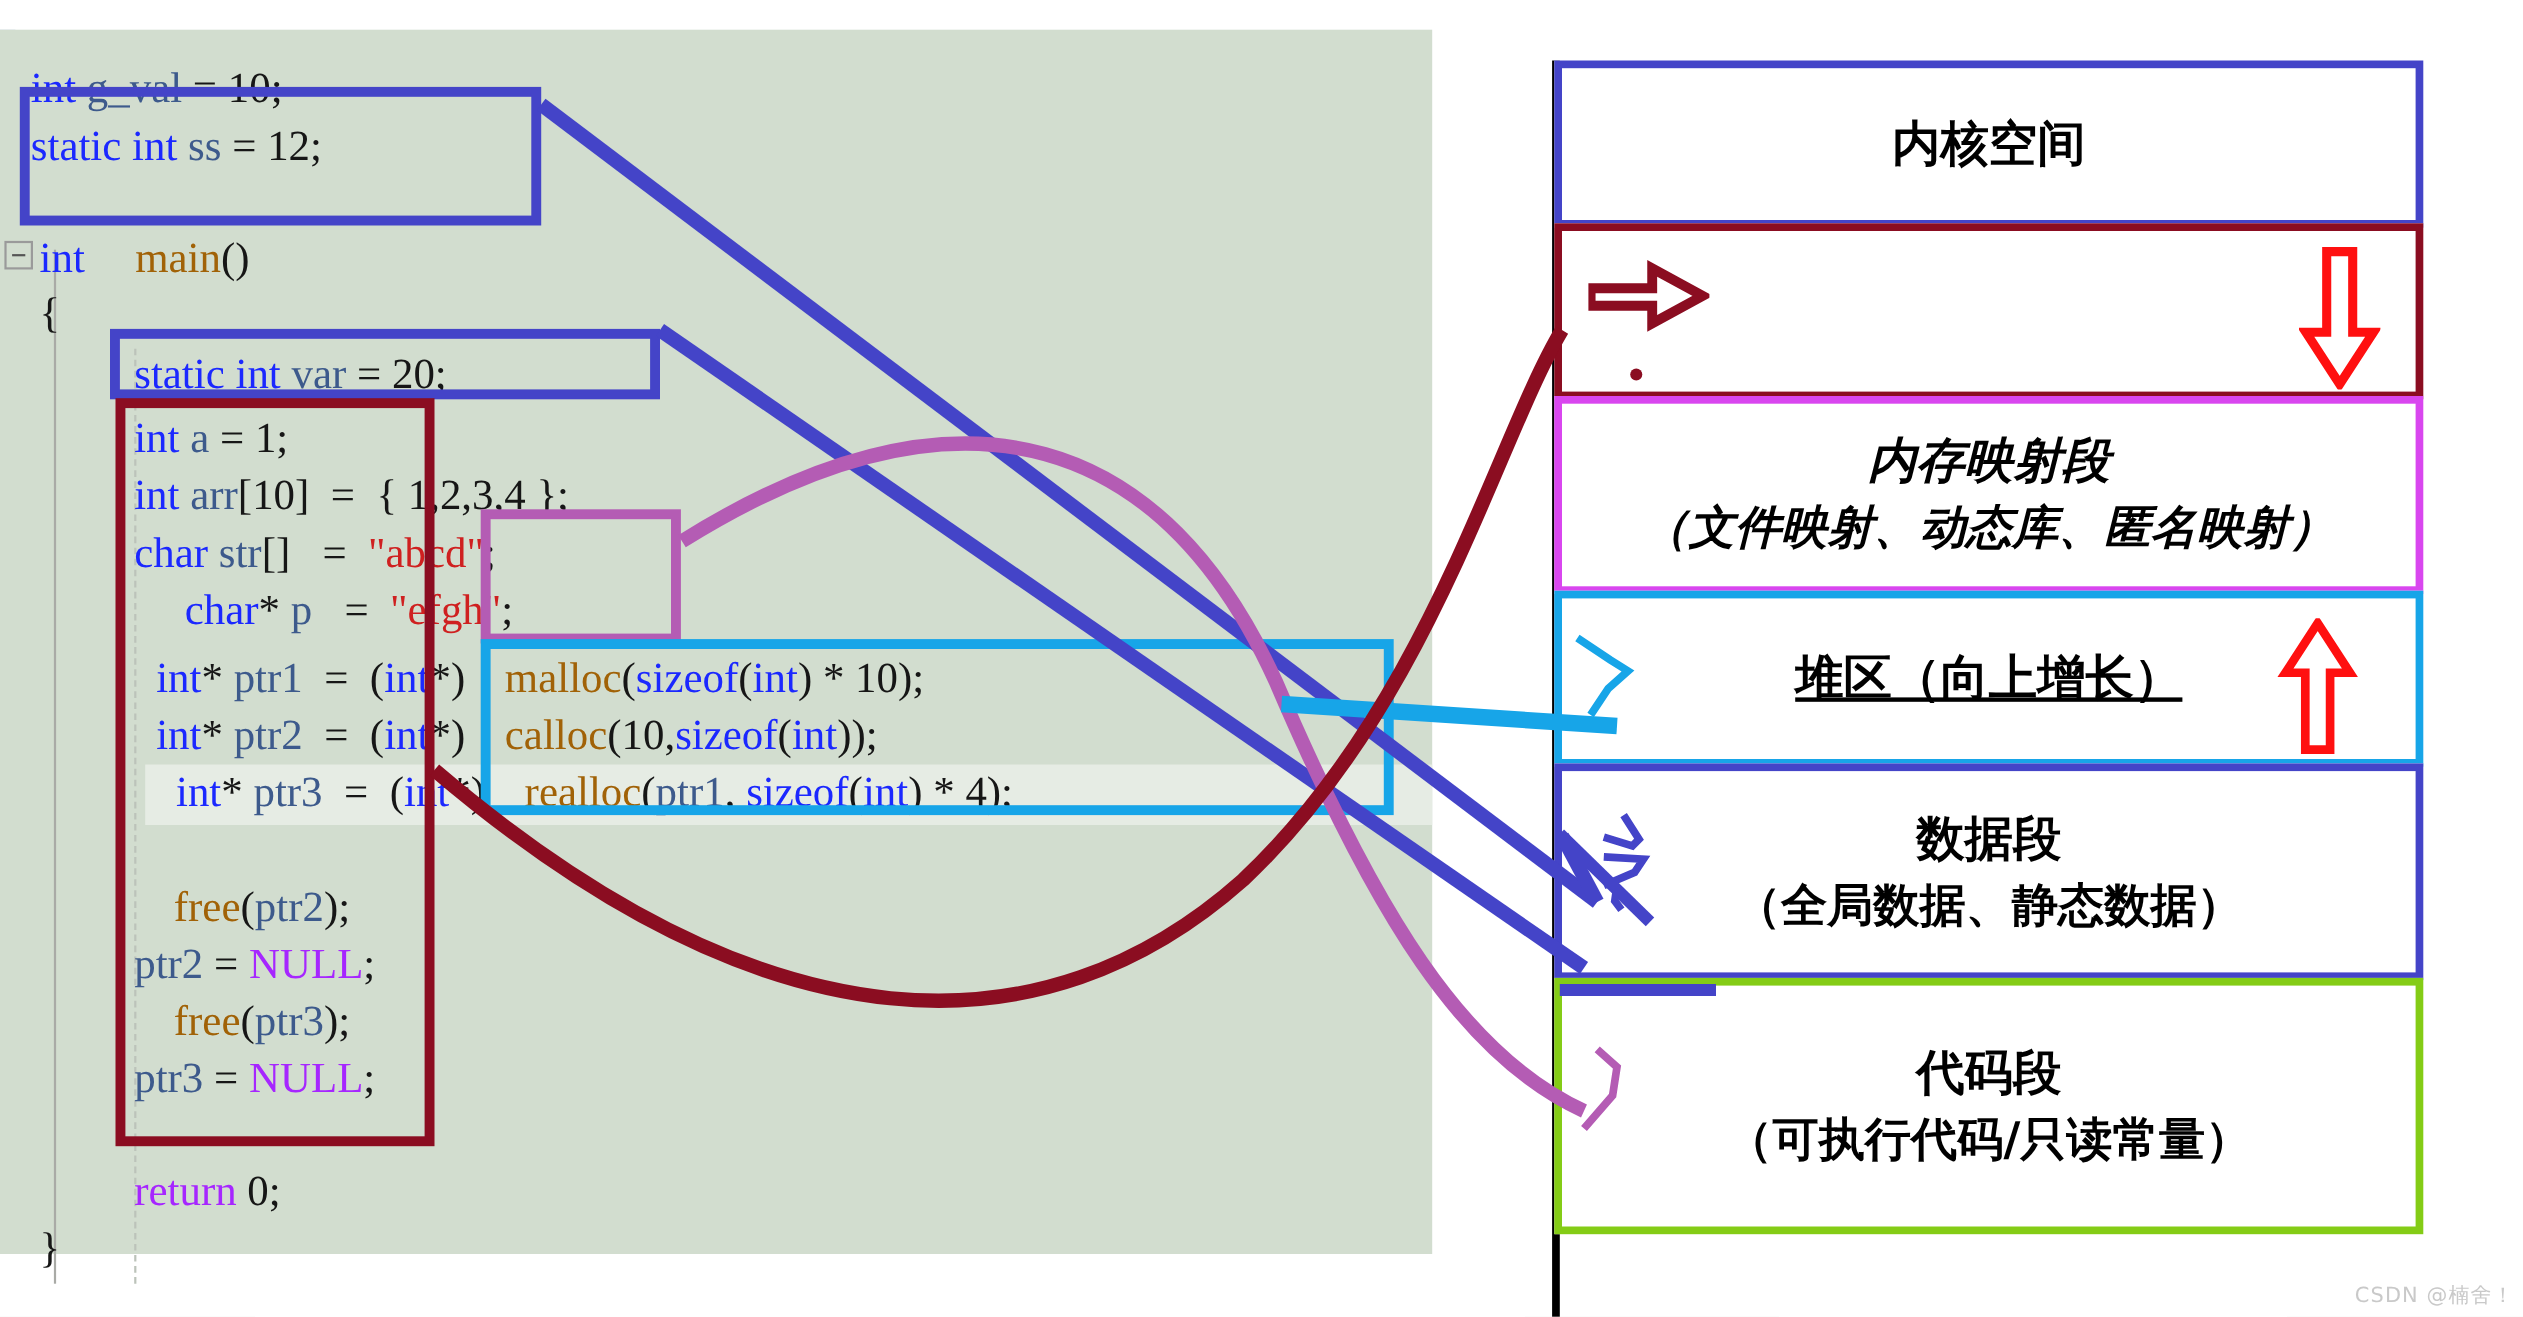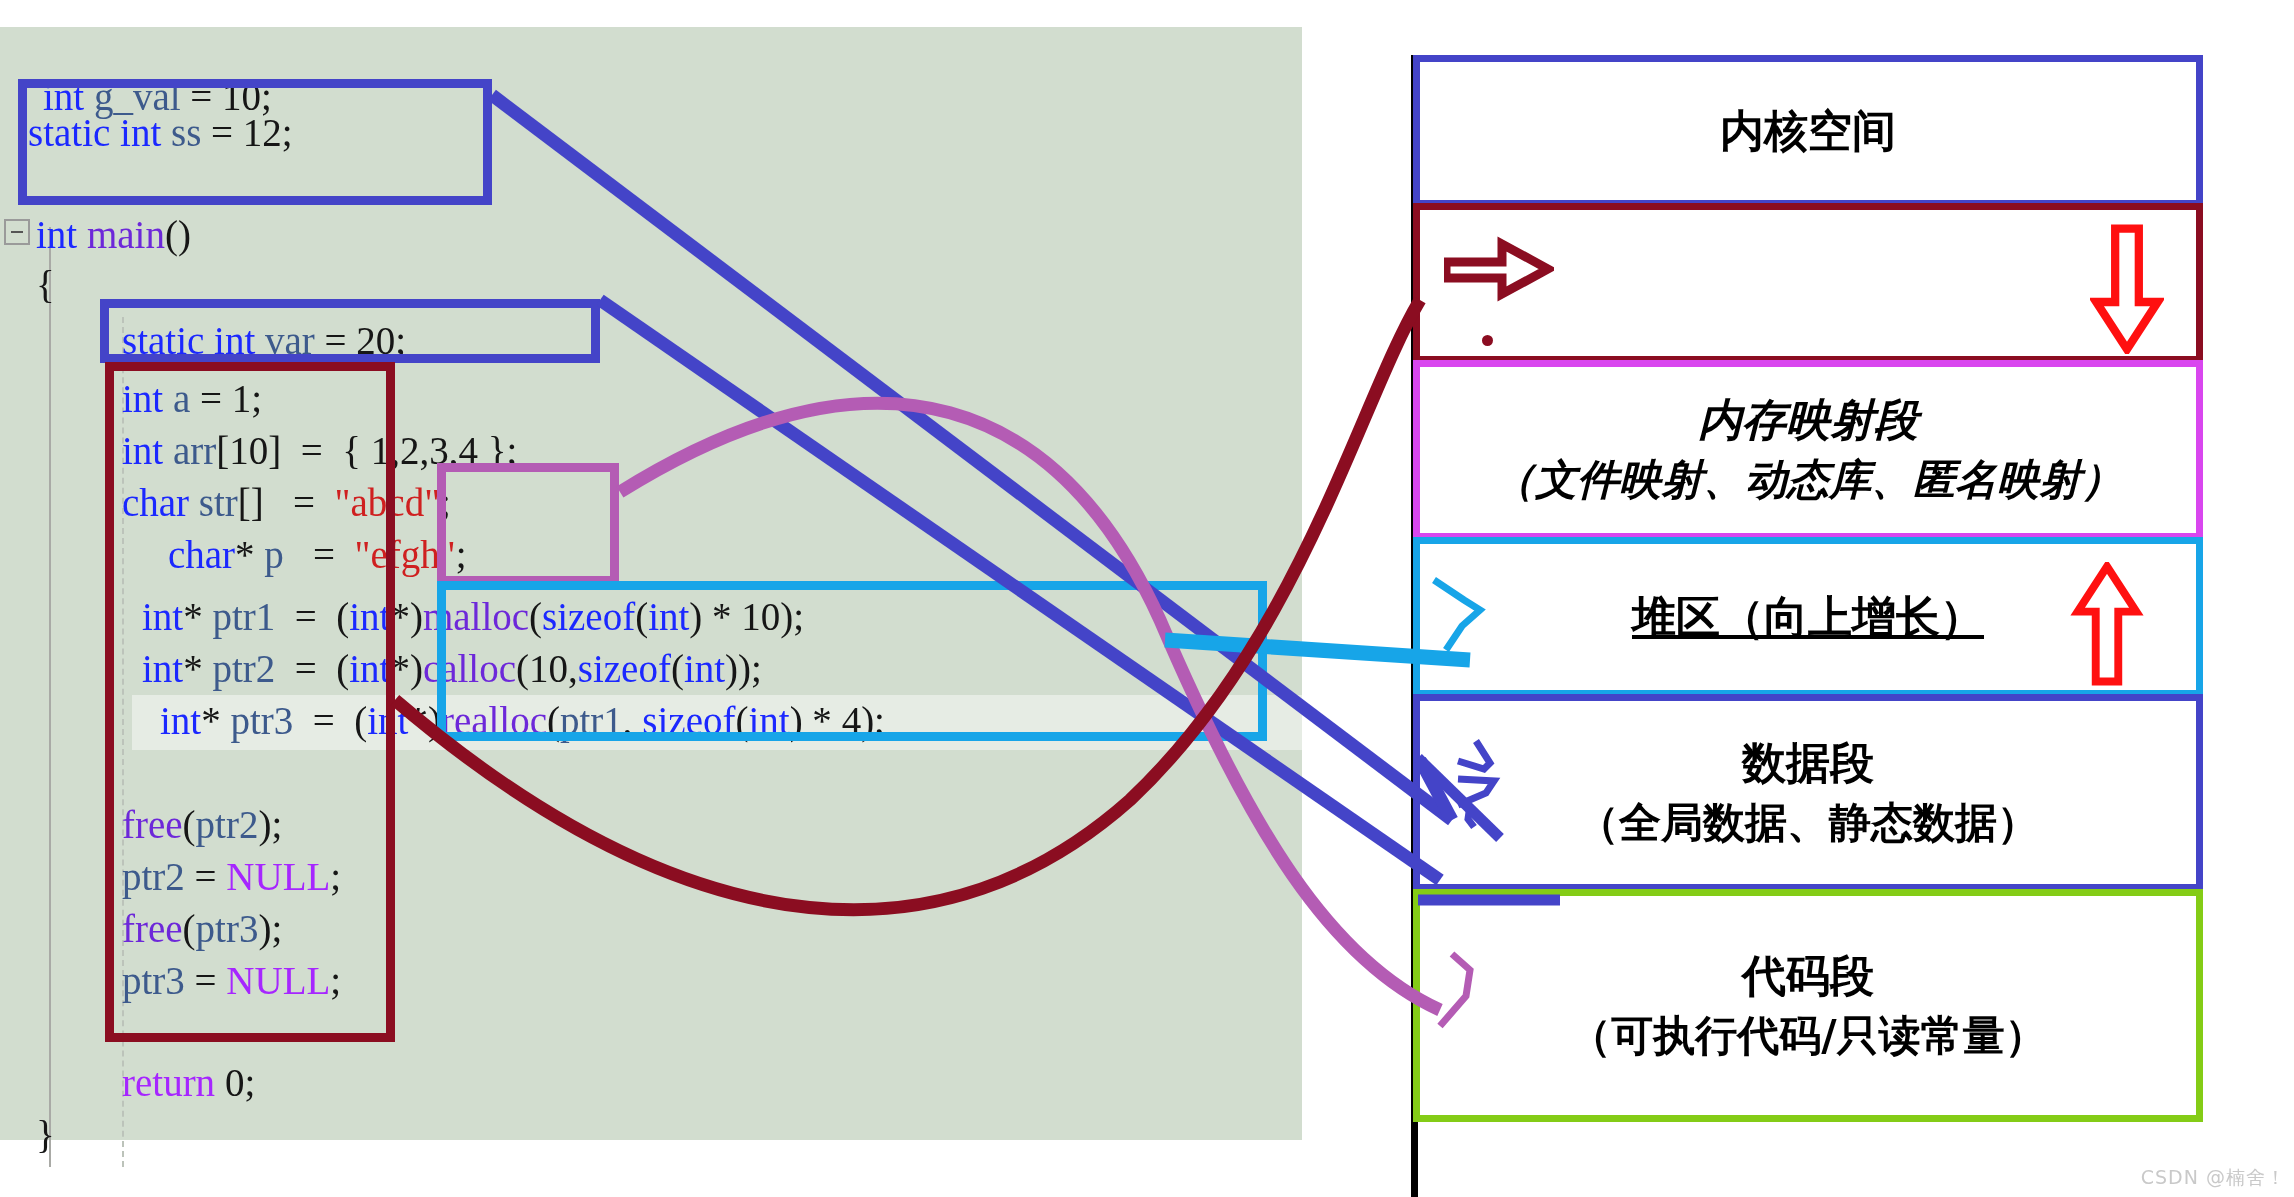--- a/index.html
+++ b/index.html
@@ -18,21 +18,21 @@
   #collapse-box{position:absolute;left:4px;top:192px;width:26px;height:26px;
               border:2px solid #9a9a9a;background:#d2ddcf;box-sizing:border-box;}
   #collapse-box::after{content:"";position:absolute;left:5px;top:10px;
               width:12px;height:2px;background:#555;}
 
   .code{position:absolute;font-family:"Liberation Serif",serif;
         font-size:39px;line-height:51px;white-space:pre;}
   .kw{color:#1b28ff;}          
   .id{color:#3d5a8c;}          
   .pl{color:#161616;}          
-  .fn{color:#6d28d9;}          
+  .fn{color:#a16207;margin-left:36px;}          
   .st{color:#cf2020;}          
   .nul{color:#a626ff;}
 
   
   #cur-line{position:absolute;left:132px;top:668px;width:1170px;height:55px;
             background:#e6ece4;}
 
   
   .abox{position:absolute;box-sizing:border-box;}
   #box-global {left:18px;  top:52px;  width:474px; height:126px; border:9px solid #4444c8;}
@@ -70,21 +70,21 @@
 <body>
 
 <div id="code-gutter-line"></div>
 
 <div id="code-panel">
   <div id="gutter-rule"></div>
   <div id="indent-guide"></div>
   <div id="collapse-box"></div>
   <div id="cur-line"></div>
 
-  <div class="code" style="left:43px;top:28px;margin-top:16px;"><span class="kw">int</span><span class="pl"> </span><span class="id">g_val</span><span class="pl"> = </span><span class="pl">10</span><span class="pl">;</span></div>
+  <div class="code" style="left:28px;top:28px;"><span class="kw">int</span><span class="pl"> </span><span class="id">g_val</span><span class="pl"> = </span><span class="pl">10</span><span class="pl">;</span></div>
 
   <div class="code" style="left:28px;top:80px;"><span class="kw">static</span><span class="pl"> </span><span class="kw">int</span><span class="pl"> </span><span class="id">ss</span><span class="pl"> = </span><span class="pl">12</span><span class="pl">;</span></div>
 
   <div class="code" style="left:36px;top:182px;"><span class="kw">int</span><span class="pl"> </span><span class="fn">main</span><span class="pl">()</span></div>
 
   <div class="code" style="left:36px;top:232px;"><span class="pl">{</span></div>
 
   <div class="code" style="left:122px;top:288px;"><span class="kw">static</span><span class="pl"> </span><span class="kw">int</span><span class="pl"> </span><span class="id">var</span><span class="pl"> = </span><span class="pl">20</span><span class="pl">;</span></div>
 
   <div class="code" style="left:122px;top:346px;"><span class="kw">int</span><span class="pl"> </span><span class="id">a</span><span class="pl"> = </span><span class="pl">1</span><span class="pl">;</span></div>

